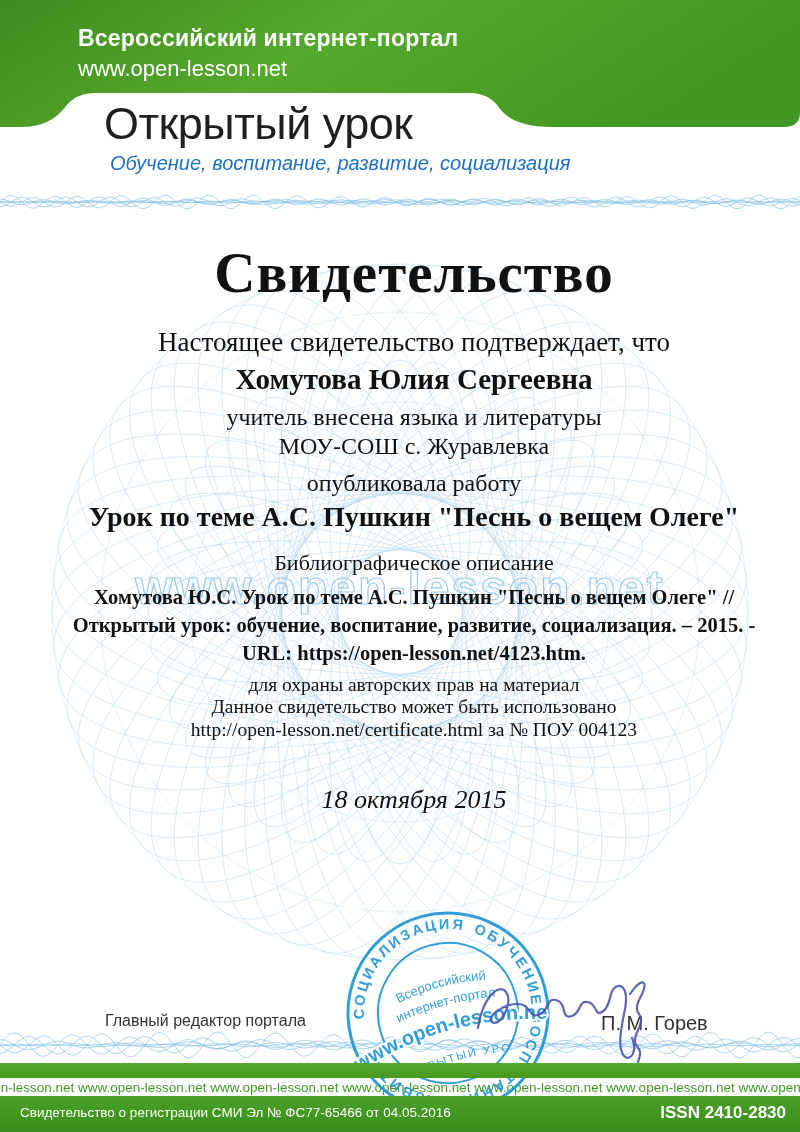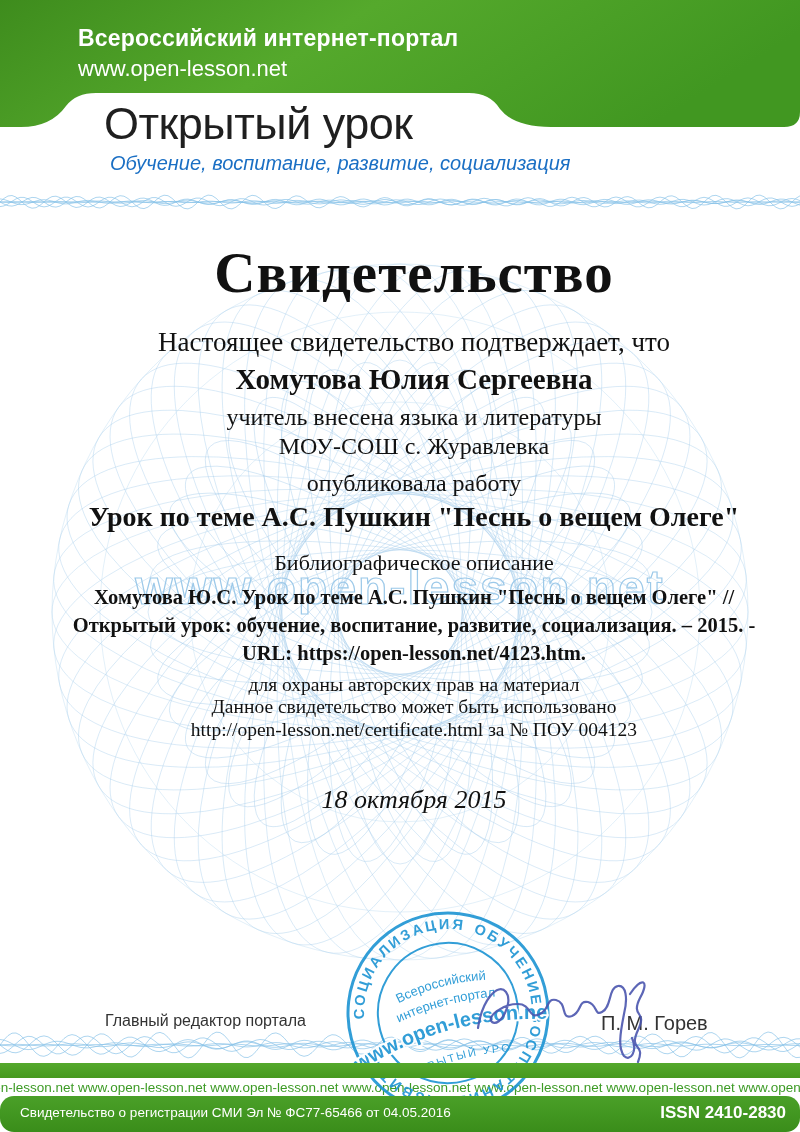--- a/index.html
+++ b/index.html
@@ -47,21 +47,21 @@
   .signature { position:absolute; left:472px; top:958px; z-index:6; }
 
   
   .footer-bar-top { position:absolute; left:0; top:1063px; width:100%; height:15px; z-index:7;
                     background:linear-gradient(#55a92d,#46991f); }
   .footer-strip   { position:absolute; left:0; top:1078px; width:100%; height:18px; z-index:1;
                     background:#fff; overflow:hidden; white-space:nowrap; }
   .footer-strip span { display:inline-block; margin-left:-54px; padding-top:2px;
                     color:#3d9b26; font-size:13.5px; }
   .footer-bar-bottom { position:absolute; left:0; top:1096px; width:100%; height:36px; z-index:7;
-                    background:linear-gradient(#4aa028,#3a8d1a);border-radius:14px; }
+                    background:linear-gradient(#4aa028,#3a8d1a); }
   .registration  { position:absolute; left:20px; top:9px; color:#fff; font-size:13.5px; }
   .issn          { position:absolute; right:14px; top:7px; color:#fff; font-size:17px; font-weight:bold; }
 </style>
 </head>
 <body>
 
 <svg class="rosette" id="rosette-svg" width="800" height="1132" viewBox="0 0 800 1132">
     <ellipse cx="400" cy="612" rx="348" ry="118" transform="rotate(0 400 612)" fill="none" stroke="#a6cdeb" stroke-width="0.7" opacity="0.55"></ellipse>
     <ellipse cx="400" cy="612" rx="348" ry="118" transform="rotate(6 400 612)" fill="none" stroke="#a6cdeb" stroke-width="0.7" opacity="0.55"></ellipse>
     <ellipse cx="400" cy="612" rx="348" ry="118" transform="rotate(12 400 612)" fill="none" stroke="#a6cdeb" stroke-width="0.7" opacity="0.55"></ellipse>

